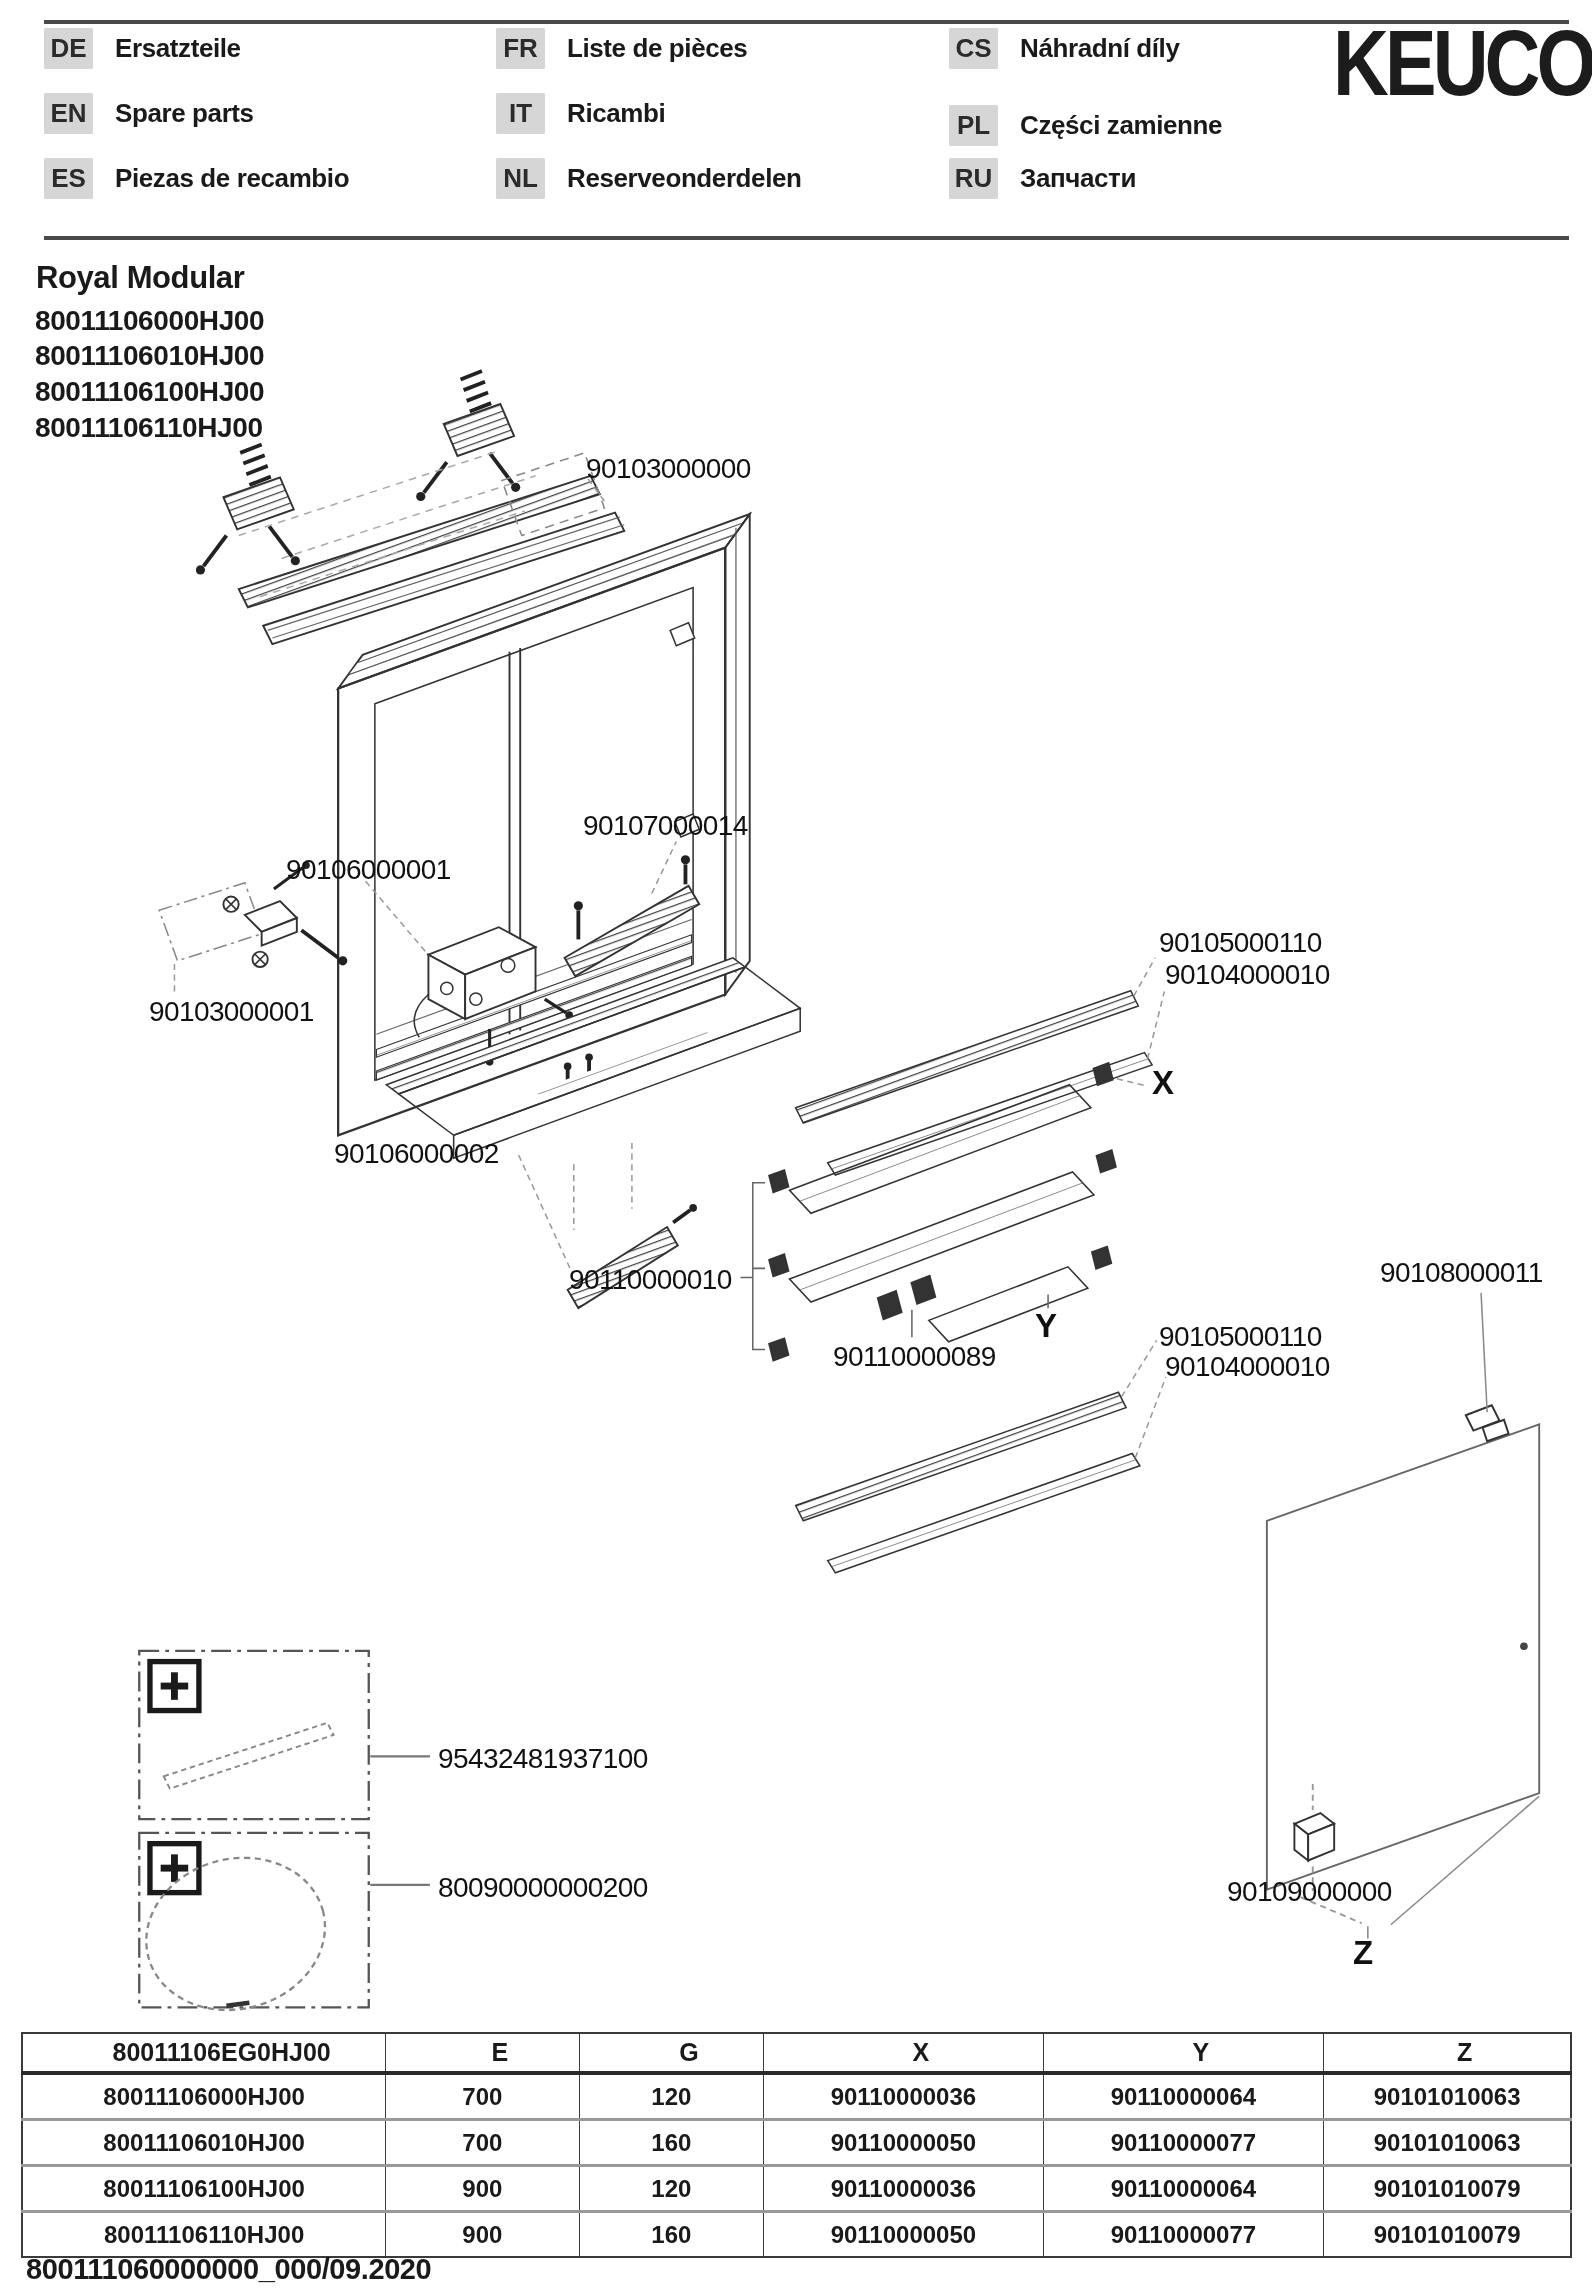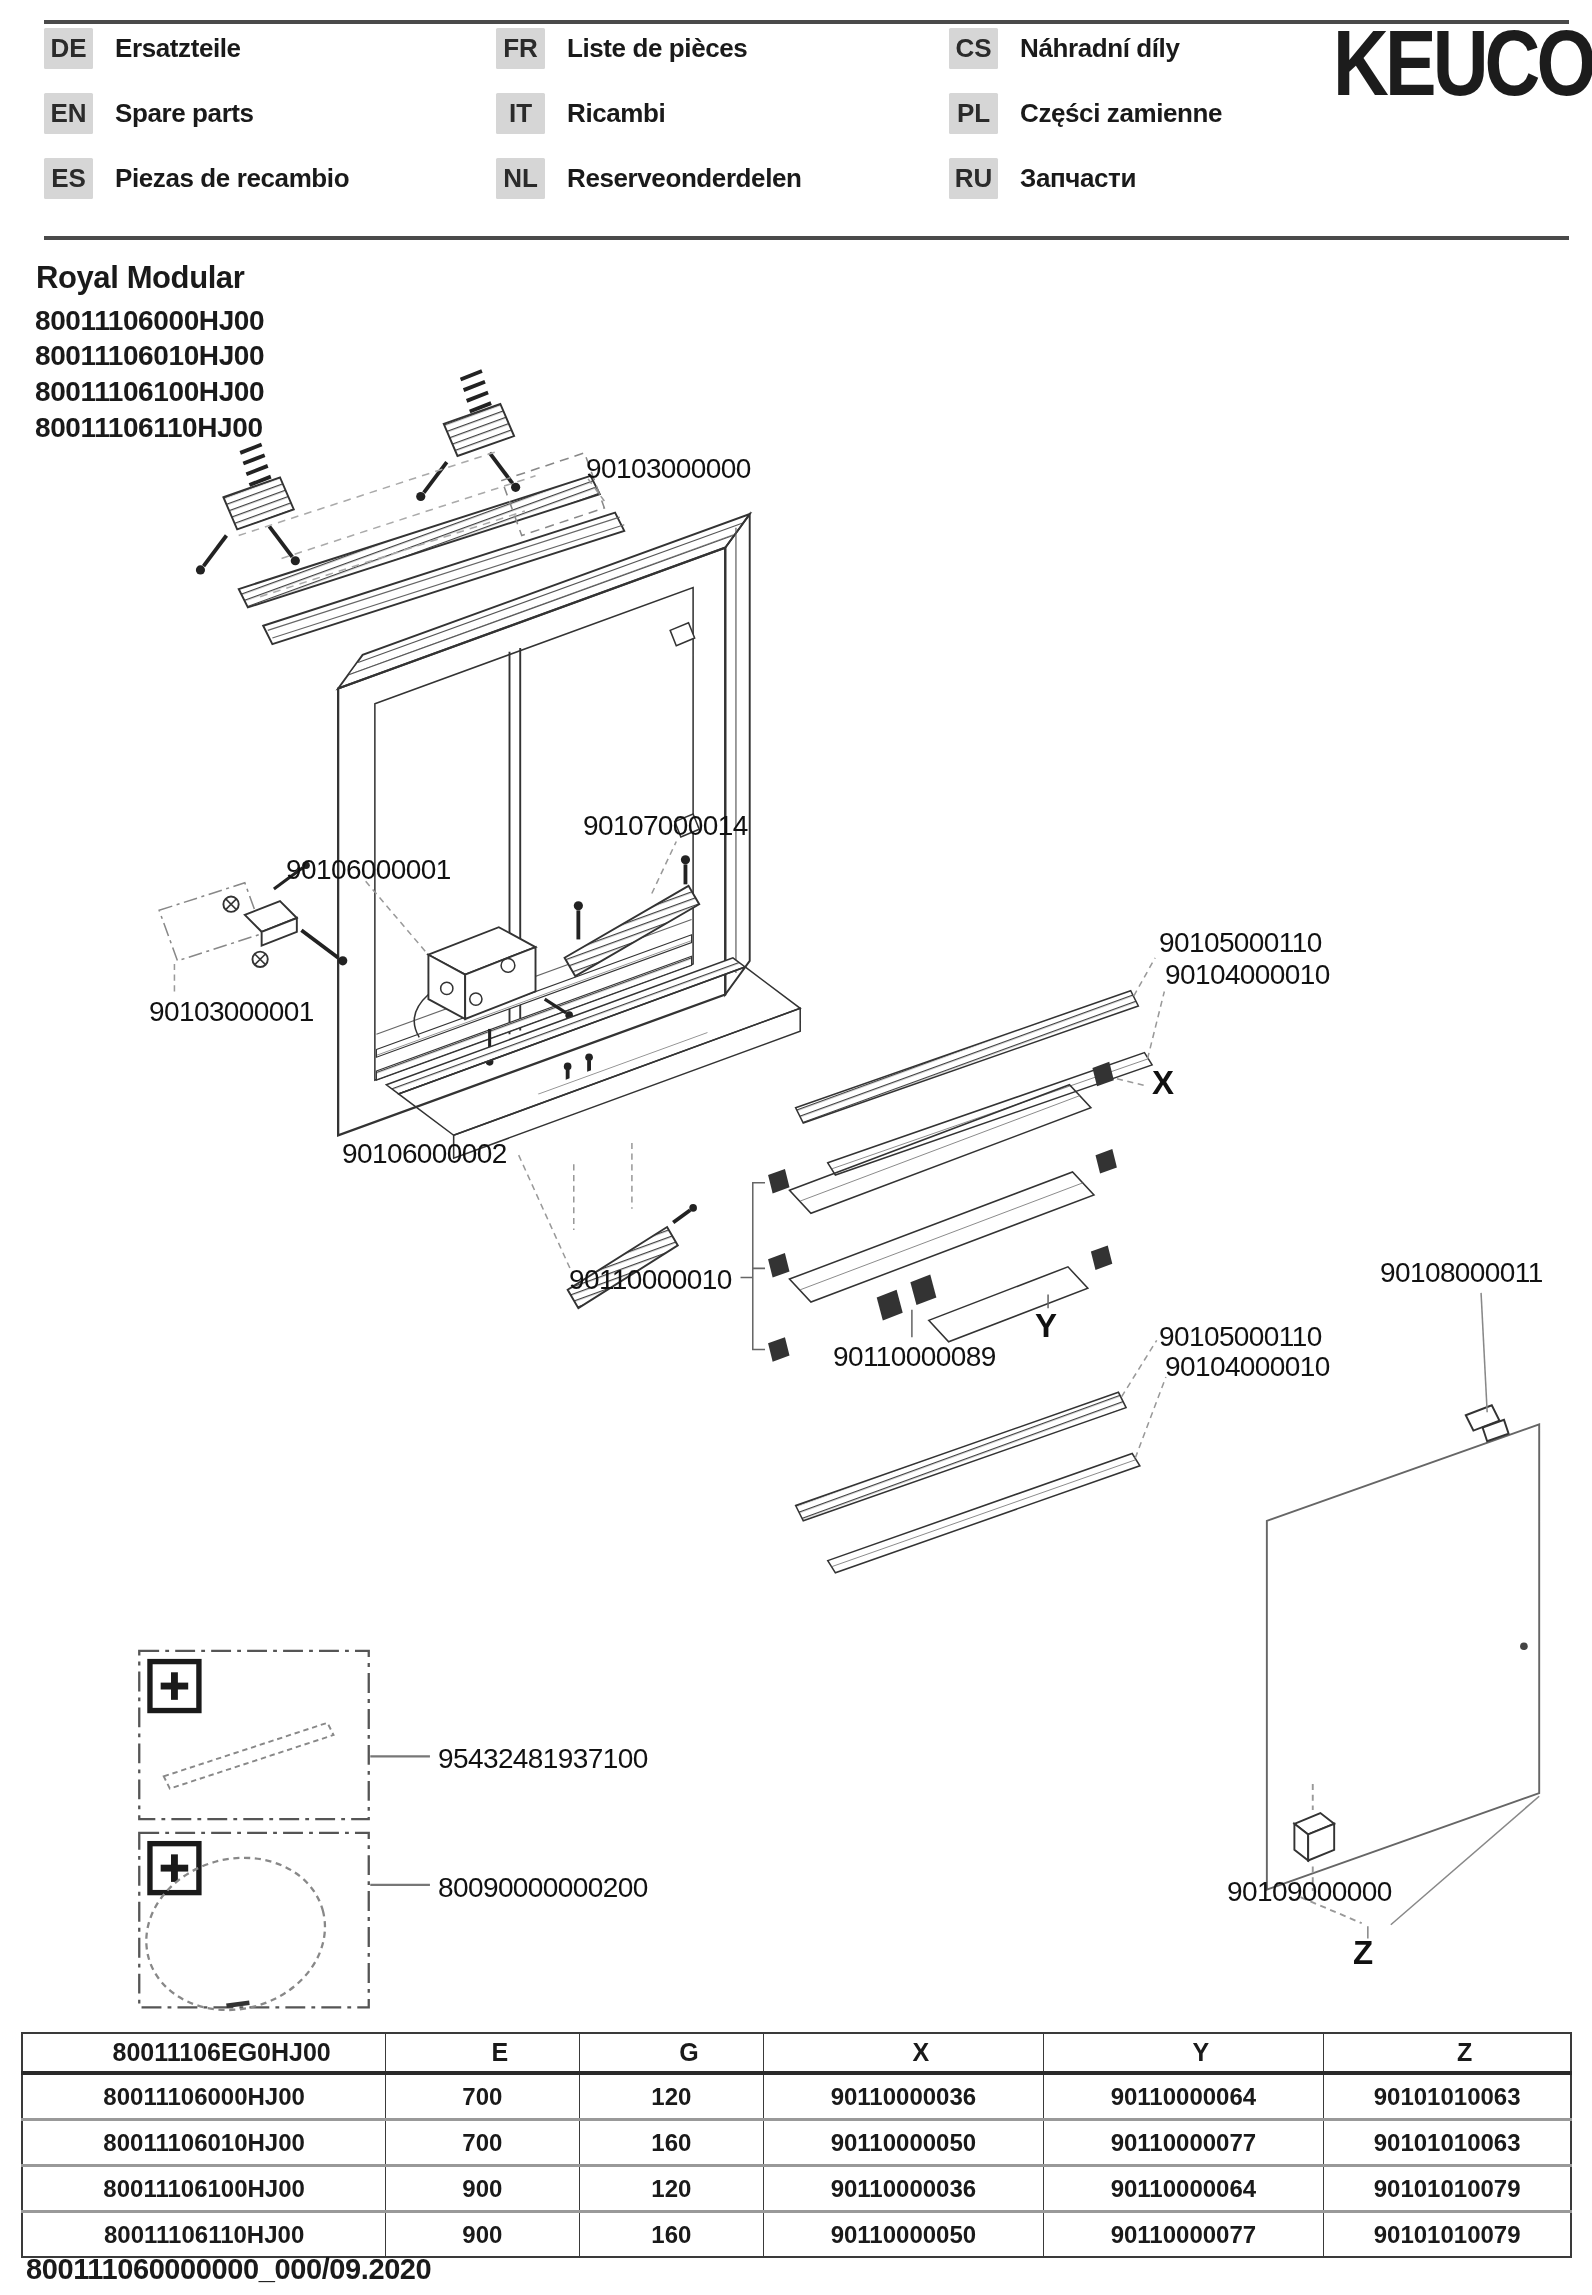--- a/index.html
+++ b/index.html
@@ -57,21 +57,21 @@
     <span class="lang-label">Ricambi</span>
   </div>
   <div class="lang" style="left:496px;top:158px">
     <span class="badge">NL</span>
     <span class="lang-label">Reserveonderdelen</span>
   </div>
   <div class="lang" style="left:949px;top:28px">
     <span class="badge">CS</span>
     <span class="lang-label">Náhradní díly</span>
   </div>
-  <div class="lang" style="left:949px;top:93px">
+  <div class="lang" style="left:949px;top:105px">
     <span class="badge">PL</span>
     <span class="lang-label">Części zamienne</span>
   </div>
   <div class="lang" style="left:949px;top:158px">
     <span class="badge">RU</span>
     <span class="lang-label">Запчасти</span>
   </div>
 
   <div class="brand">KEUCO</div>
 
@@ -262,21 +262,21 @@
       <ellipse cx="308" cy="2528" rx="118" ry="98" transform="rotate(-15 308 2528)" stroke="#888" stroke-width="3" stroke-dasharray="8 6"></ellipse>
       <line x1="296" y1="2622" x2="326" y2="2618" stroke="#333" stroke-width="6"></line>
       <line x1="484" y1="2464" x2="562" y2="2464" stroke="#777" stroke-width="3"></line>
     </g>
   </svg>
 
   <div class="callout" style="left:586px;top:453px">90103000000</div>
   <div class="callout" style="left:583px;top:810px">90107000014</div>
   <div class="callout" style="left:286px;top:854px">90106000001</div>
   <div class="callout" style="left:149px;top:996px">90103000001</div>
-  <div class="callout" style="left:342px;top:1138px">90106000002</div>
+  <div class="callout" style="left:334px;top:1138px">90106000002</div>
   <div class="callout" style="left:1159px;top:927px">90105000110</div>
   <div class="callout" style="left:1165px;top:959px">90104000010</div>
   <div class="callout" style="left:569px;top:1264px">90110000010</div>
   <div class="callout" style="left:833px;top:1341px">90110000089</div>
   <div class="callout" style="left:1159px;top:1321px">90105000110</div>
   <div class="callout" style="left:1165px;top:1351px">90104000010</div>
   <div class="callout" style="left:1380px;top:1257px">90108000011</div>
   <div class="callout" style="left:1227px;top:1876px">90109000000</div>
   <div class="callout" style="left:438px;top:1743px">95432481937100</div>
   <div class="callout" style="left:438px;top:1872px">80090000000200</div>

